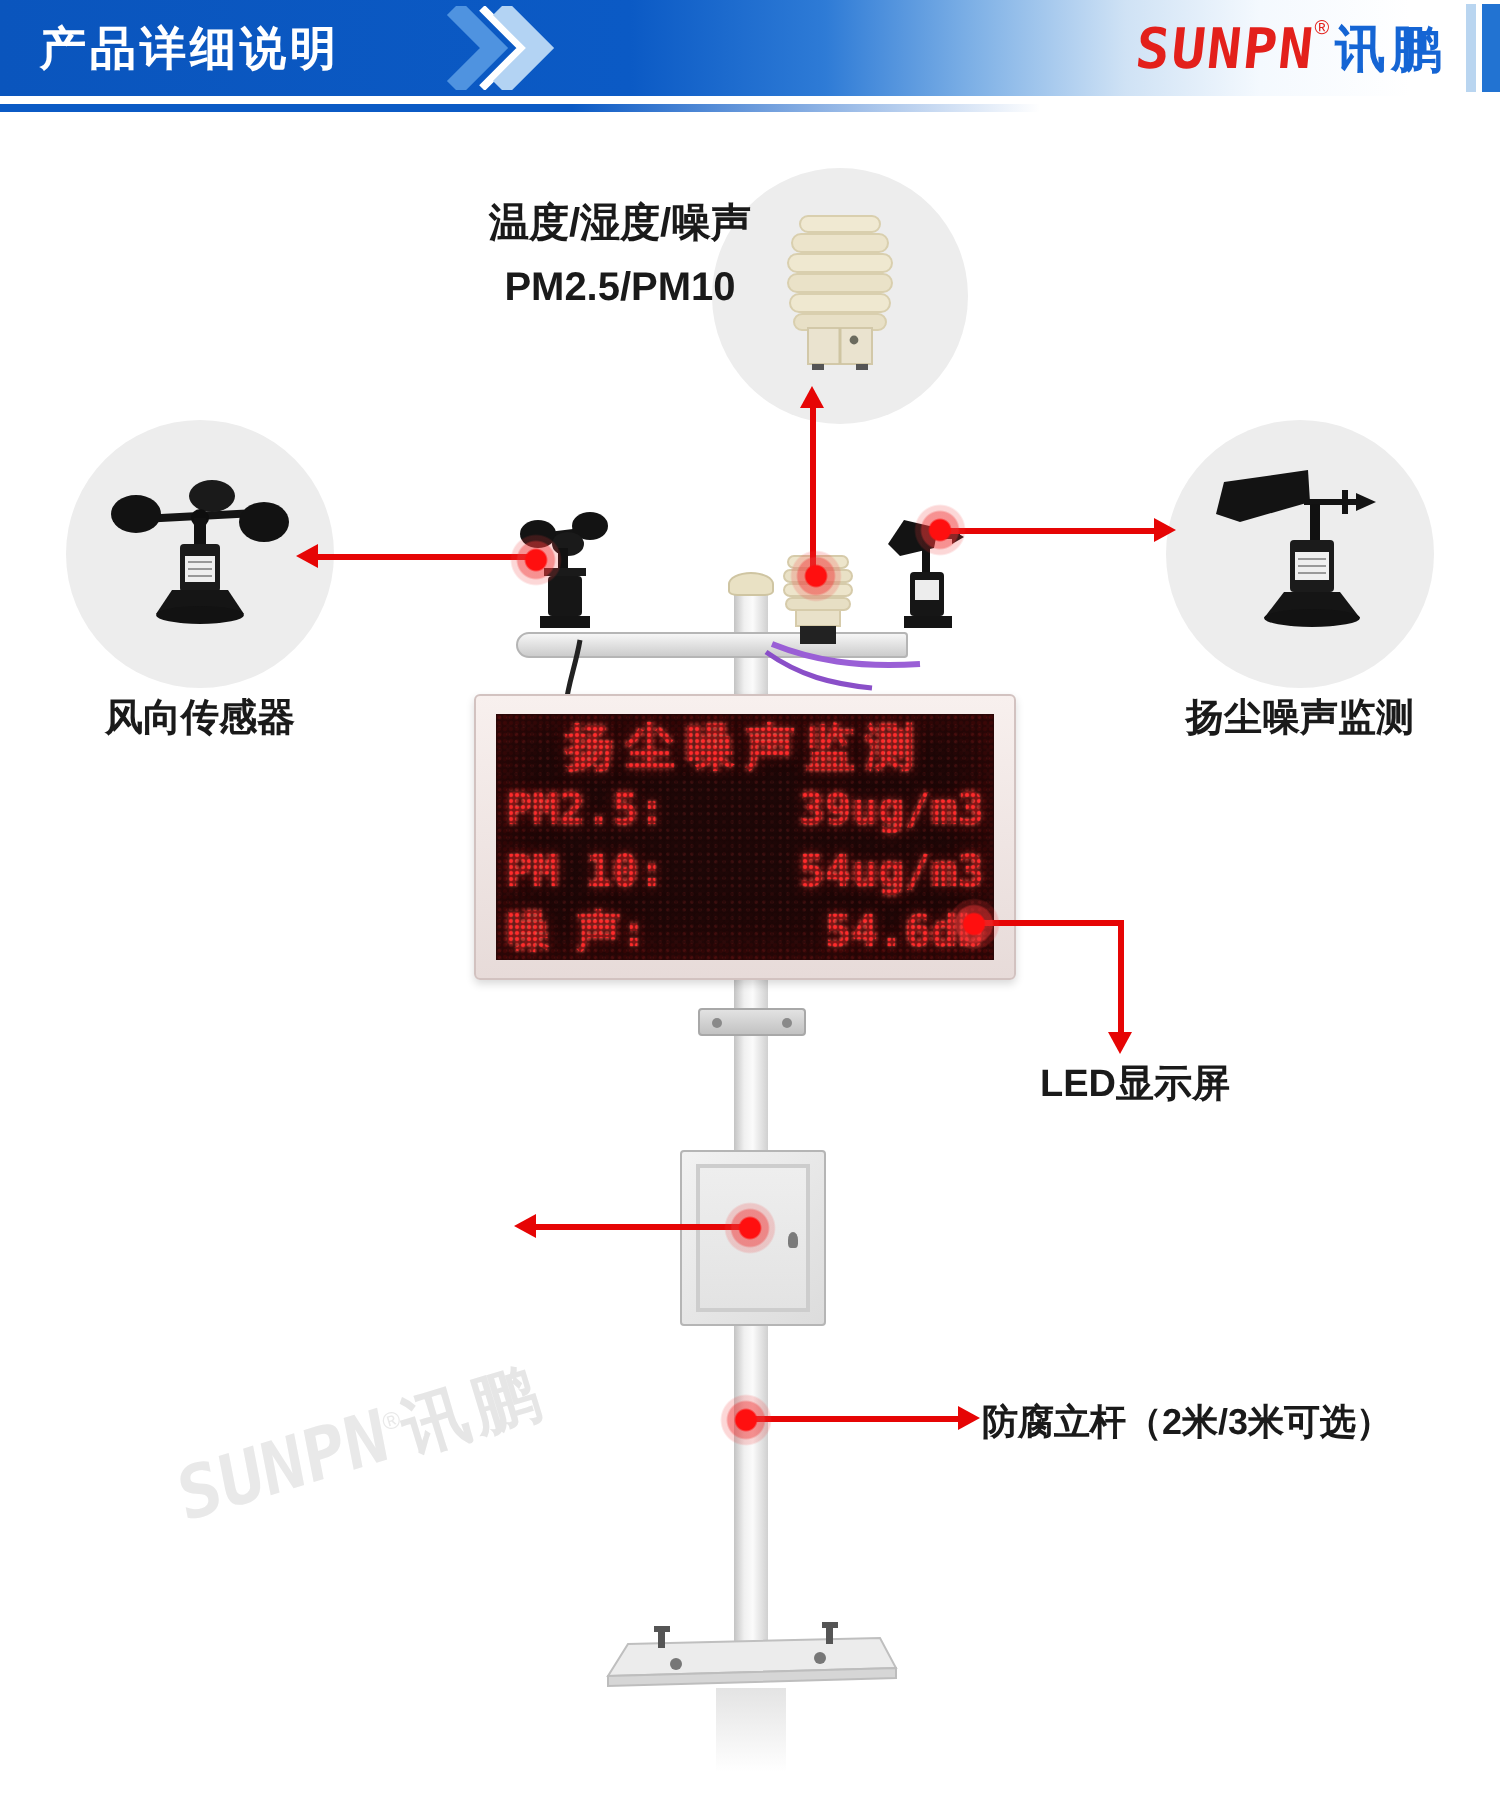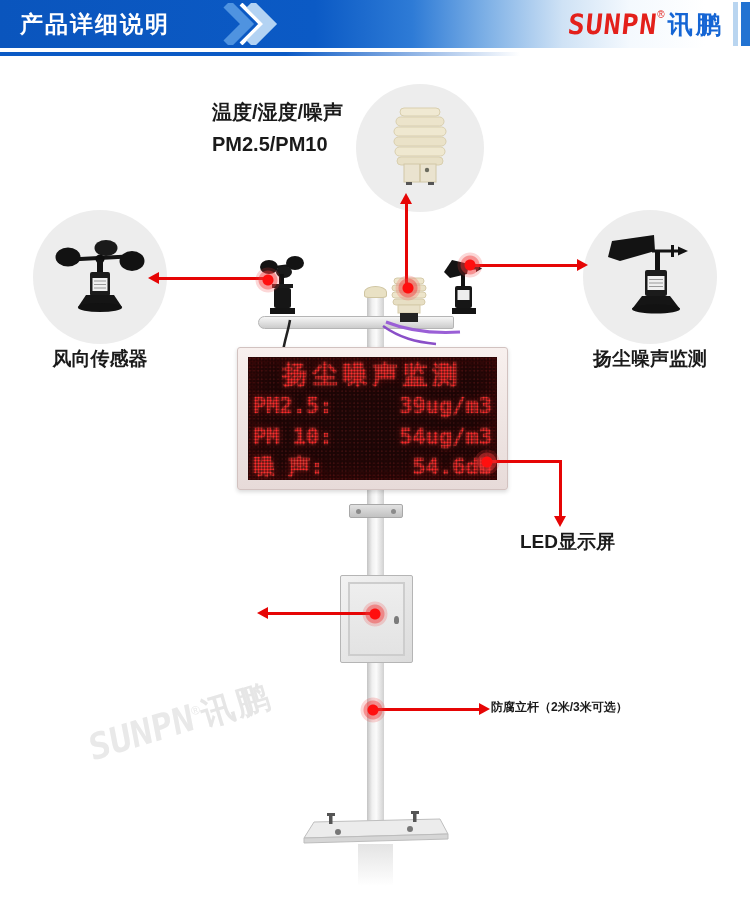--- a/index.html
+++ b/index.html
@@ -30,26 +30,26 @@
     color:#e9e9e9; transform:skewX(-6deg); display:inline-block; }
   .wm-reg { font-size:12px; color:#e9e9e9; position:relative; top:-14px; }
   .wm-cn { font-size:33px; font-weight:bold; color:#e6e6e6; letter-spacing:3px; }
 
   
   .circle { border-radius:50%; background:#ededed; z-index:1; }
   .circle svg { position:absolute; }
 
   
   .lbl { color:#1a1a1a; font-weight:bold; font-size:19px; z-index:6; white-space:nowrap; }
-  .top-sensor-label { left:212px; top:96px; width:196px; line-height:32px; font-size:20px; }
+  .top-sensor-label { left:212px; top:96px; width:196px; text-align:center; line-height:32px; font-size:20px; }
   .ws-label { left:33px; top:346px; width:134px; text-align:center; }
   .wd-label { left:583px; top:346px; width:134px; text-align:center; }
   .led-lbl { left:520px; top:529px; }
   .box-lbl { right:488px; top:604px; font-size:18px; }
-  .pole-lbl { left:491px; top:699px; font-size:12px; }
+  .pole-lbl { left:491px; top:699px; font-size:18px; }
 
   
   .pole { left:367px; top:295px; width:17px; height:537px; z-index:1;
     background:linear-gradient(90deg,#c3c3c3 0%,#f0f0f0 30%,#fbfbfb 55%,#d0d0d0 100%); }
   .pole-cap { left:364px; top:286px; width:23px; height:12px; border-radius:50% 50% 20% 20%;
     background:#e9e1c4; border:1px solid #cfc5a2; z-index:2; }
   .crossbar { left:258px; top:316px; width:196px; height:13px; z-index:2;
     background:linear-gradient(180deg,#f6f6f6,#cccccc); border:1px solid #b5b5b5;
     border-radius:7px 2px 2px 7px; }
   .pole-clamp { left:349px; top:504px; width:54px; height:14px; z-index:2;

